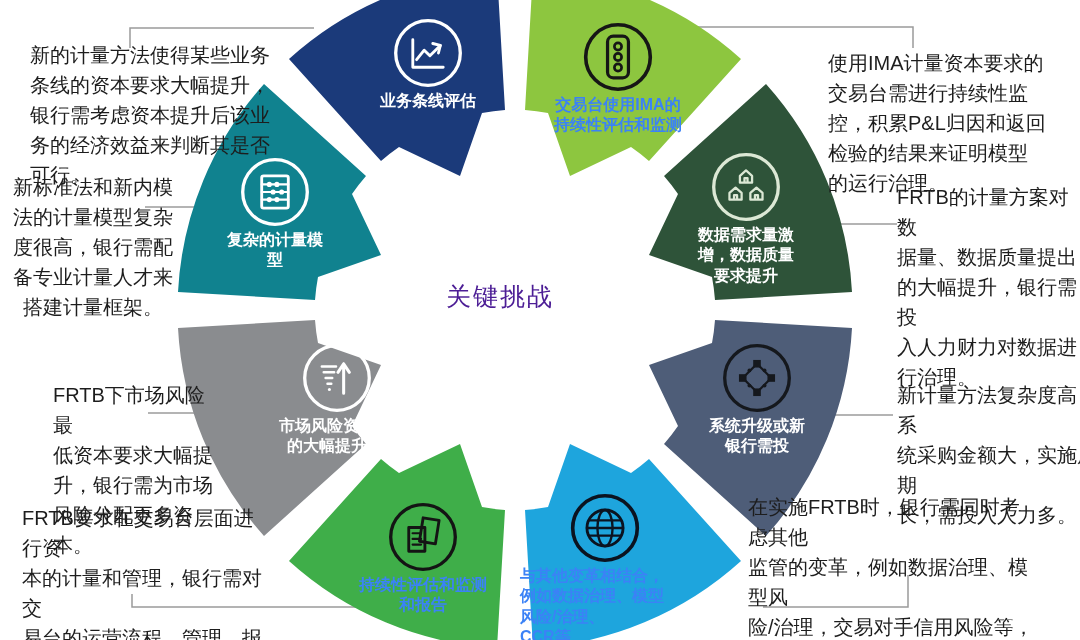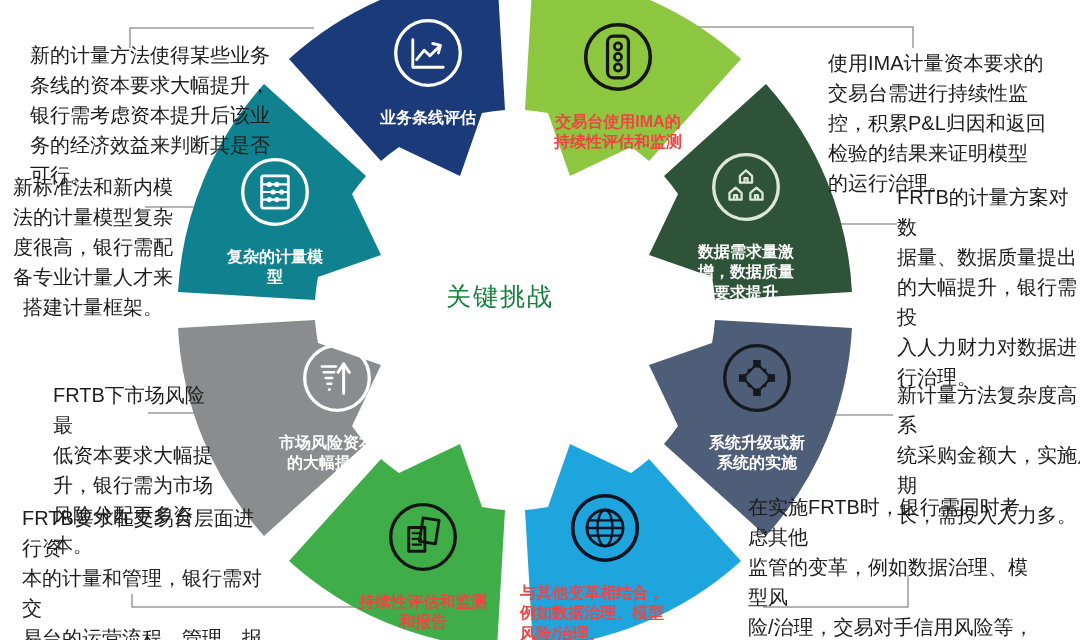--- a/index.html
+++ b/index.html
@@ -1,30 +1,30 @@
 <!DOCTYPE html>
 <html><head>
 <meta charset="utf-8">
 <style>
   html,body{margin:0;padding:0;background:#ffffff;}
   body{width:1080px;height:640px;position:relative;overflow:hidden;
        font-family:"Liberation Sans",sans-serif;}
   .stage{position:absolute;inset:0;}
   svg.ring{position:absolute;left:0;top:0;}
   .seg-content{position:absolute;display:flex;flex-direction:column;align-items:center;
-               gap:17px;pointer-events:none;}
+               gap:0;pointer-events:none;}
   .seg-label{font-size:16px;font-weight:700;line-height:1.28;text-align:center;
              white-space:pre-line;}
   .seg-label.left{text-align:left;align-self:flex-start;}
   .light{color:#ffffff;}
-  .dark{color:#ef4444;}
+  .dark{color:#3b82f6;}
   .annotation{position:absolute;font-size:20px;line-height:1.5;font-weight:500;
               color:#1d1d1d;white-space:pre-line;}
   .center-title{position:absolute;left:500px;top:296px;transform:translate(-50%,-50%);
-                font-size:25px;font-weight:500;color:#15803d;letter-spacing:2px;white-space:nowrap;}
+                font-size:25px;font-weight:500;color:#4c1d95;letter-spacing:2px;white-space:nowrap;}
 </style>
 </head>
 <body>
 
 <div class="stage">
 
   <svg class="ring" width="1080" height="640" viewBox="0 0 1080 640">
 
     <g fill="none" stroke-width="1.5" stroke="#9b9b9b">
       <polyline points="130,48 130,28 314,28"></polyline>
@@ -104,21 +104,21 @@
           <rect x="-4" y="11" width="8" height="8"></rect>
           <rect x="-19" y="-4" width="8" height="8"></rect>
           <circle cx="8" cy="-8" r="2"></circle>
           <circle cx="-8" cy="8" r="2"></circle>
           <circle cx="-8" cy="-8" r="2"></circle>
           <circle cx="8" cy="8" r="2"></circle>
         </g>
       </g>
     </svg>
     <div class="seg-label light">系统升级或新
-系统的实施</div>
+银行需投</div>
   </div>
 
   <div class="seg-content" style="left:520px;top:490px;width:170px;">
     <svg width="76" height="76" viewBox="-40 -40 80 80">
       <g fill="none" stroke="#0b1320" stroke-linecap="round">
         <circle r="34" stroke-width="3.8"></circle>
         <circle r="19" stroke-width="3"></circle>
         <ellipse rx="8" ry="19" stroke-width="2.5"></ellipse>
         <path stroke-width="2.5" d="M-17,-8 H17 M-19,0 H19 M-17,8 H17"></path>
       </g>

